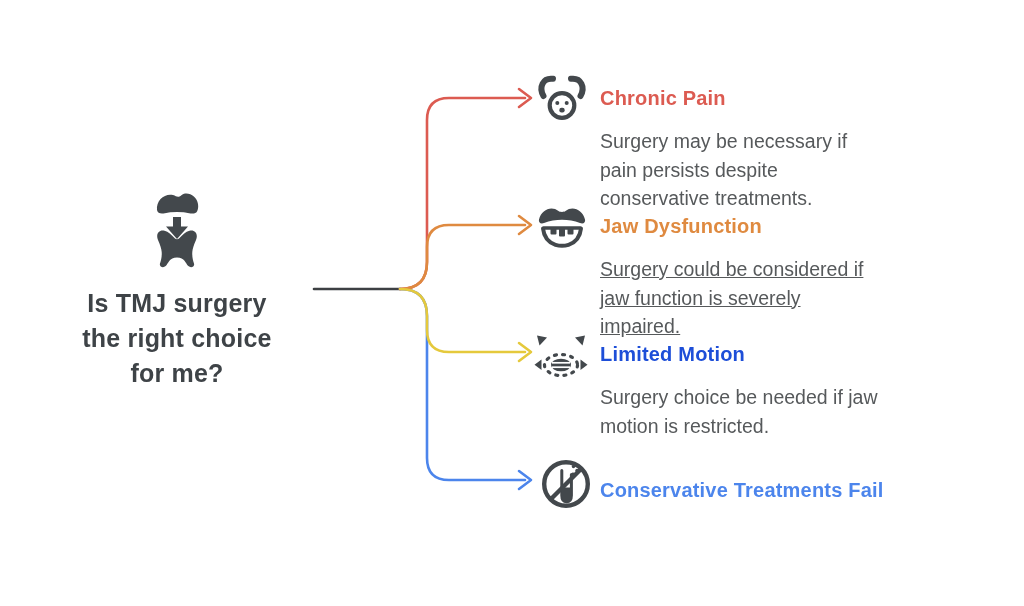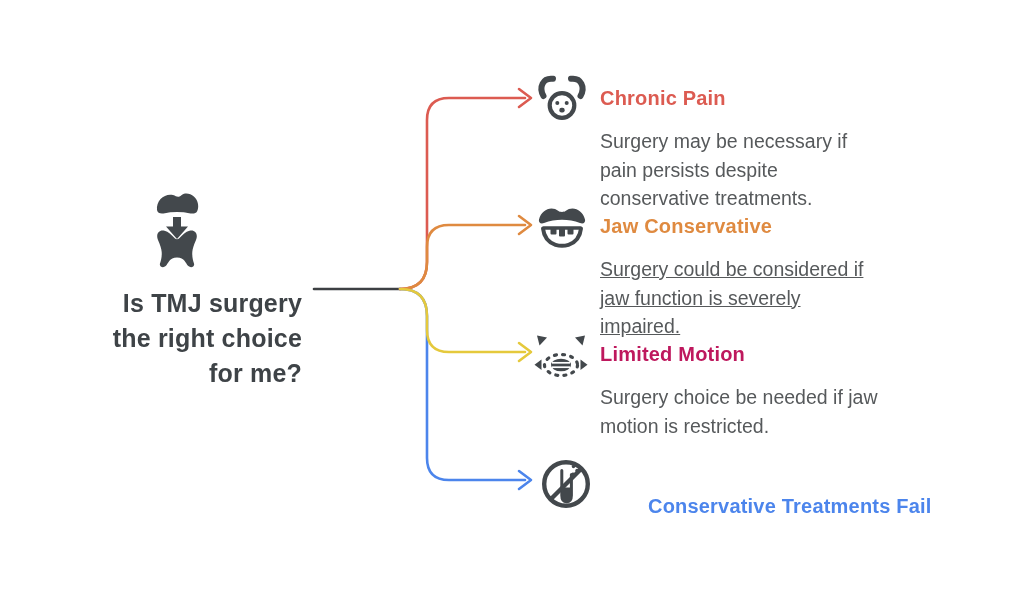--- a/index.html
+++ b/index.html
@@ -2,34 +2,34 @@
 <html><head>
 <meta charset="utf-8">
 <style>
   html,body{margin:0;padding:0;background:#fff;}
   .canvas{
     position:relative;width:1024px;height:606px;background:#ffffff;
     font-family:"Liberation Sans",sans-serif;overflow:hidden;
   }
   .abs{position:absolute;}
   .center-title{
-    left:52px;top:286px;width:250px;text-align:right;
+    left:52px;top:286px;width:250px;text-align:center;
     font-size:25px;line-height:35px;font-weight:700;color:#3E4347;
     white-space:pre-line;letter-spacing:.2px;
   }
   .connector-svg{left:0;top:0;width:1024px;height:606px;pointer-events:none;}
   .b-label{
     left:600px;font-size:20px;font-weight:700;line-height:24px;letter-spacing:.2px;
     white-space:nowrap;
   }
   .b-desc{
     left:600px;font-size:19.5px;line-height:28.5px;color:#56595B;
     white-space:pre-line;
   }
-  .hd0{color:#DC5B51;} .hd1{color:#DF8A40;} .hd2{color:#be185d;} .hd3{color:#4C85EC;}
+  .hd0{color:#DC5B51;} .hd1{color:#DF8A40;} .hd2{color:#1d4ed8;} .hd3{color:#4C85EC;}
 </style>
 </head>
 <body>
 
 <div class="canvas">
 
   <svg class="abs" style="left:146px;top:190px;" width="62" height="78" viewBox="0 0 62 78">
     <path fill="#43484C" d="M11,20 C10,10 19,3 27,5 C30,5.8 31,7.5 33.5,6.5 C35,5.9 35.5,4.5 38,3.8 C44,2.2 51,7 52,14 C52.5,17 52,19.5 51,21.5 C50,23.3 47.5,24 44.5,23.4 C35.5,21.6 26.5,21.6 17.5,23.4 C14.5,24 11.3,22.8 11,20 Z"></path>
     <polygon fill="#43484C" points="27,27 35,27 35,36.5 42,36.5 31,49 20,36.5 27,36.5"></polygon>
     <path fill="#43484C" d="M12,50 C9.5,44 13,39.5 18.5,40.8 C22.5,41.8 25,44.5 29,48.5 C30,49.5 32,49.5 33,48.5 C37,44.5 39.5,41.8 43.5,40.8 C49,39.5 52.5,44 50,50 C47.8,55.2 46.5,58.5 46.3,62 C46,67 47,70.5 48,73.5 C49,76.5 45,78.5 42.3,76 C39.5,73.5 38.8,67.5 31,67.5 C23.2,67.5 22.5,73.5 19.7,76 C17,78.5 13,76.5 14,73.5 C15,70.5 16,67 15.7,62 C15.5,58.5 14.2,55.2 12,50 Z"></path>
@@ -65,21 +65,21 @@
 conservative treatments.</div>
 
   <svg class="abs" style="left:535px;top:204px;" width="54" height="46" viewBox="0 0 54 46" fill="none">
     <path fill="#43484C" d="M4,15.5 C6.5,5.5 16.5,1.5 23.5,7 C25,8.2 29,8.2 30.5,7 C37.5,1.5 47.5,5.5 50,15.5 C50.8,18.6 48.2,20.2 45,19 C33.5,14.8 20.5,14.8 9,19 C5.8,20.2 3.2,18.6 4,15.5 Z"></path>
     <path d="M8,24.5 C9,33.5 13.5,38.5 20.5,40.8 C24,41.9 30,41.9 33.5,40.8 C40.5,38.5 45,33.5 46,24.5" stroke="#43484C" stroke-width="4" stroke-linecap="round"></path>
     <path d="M9,24 L45,24" stroke="#43484C" stroke-width="3.4" stroke-linecap="round"></path>
     <rect x="15.5" y="24" width="6" height="6.5" rx="1" fill="#43484C"></rect>
     <rect x="24" y="24" width="6" height="8.5" rx="1" fill="#43484C"></rect>
     <rect x="32.5" y="24" width="6" height="6.5" rx="1" fill="#43484C"></rect>
   </svg>
-  <div class="abs b-label hd1" style="top:214px;">Jaw Conservative</div>
+  <div class="abs b-label hd1" style="top:214px;">Jaw Dysfunction</div>
   <div class="abs b-desc" style="top:255px;text-decoration:underline;">Surgery could be considered if
 jaw function is severely
 impaired.</div>
 
   <svg class="abs" style="left:532px;top:332px;" width="58" height="52" viewBox="0 0 58 52" fill="none">
     <polygon points="5,3.5 15,5.5 7.5,13.5" fill="#43484C"></polygon>
     <polygon points="53,3.5 43,5.5 50.5,13.5" fill="#43484C"></polygon>
     <polygon points="9.5,27.5 9.5,38 2.5,32.8" fill="#43484C"></polygon>
     <polygon points="48.5,27.5 48.5,38 55.5,32.8" fill="#43484C"></polygon>
     <ellipse cx="29" cy="33" rx="16.5" ry="10.5" stroke="#43484C" stroke-width="3.2" stroke-dasharray="2 6.2" stroke-linecap="round"></ellipse>
@@ -93,15 +93,15 @@
 
   <svg class="abs" style="left:540px;top:458px;" width="52" height="52" viewBox="0 0 52 52" fill="none">
     <circle cx="26" cy="26" r="21.8" stroke="#43484C" stroke-width="4.4"></circle>
     <path d="M21.8,12.5 L21.8,37.5 C21.8,41.8 24,43.8 26.6,43.8 C29.2,43.8 31.4,41.8 31.4,37.5 L31.4,16.5" stroke="#43484C" stroke-width="3" stroke-linecap="round"></path>
     <path fill="#43484C" d="M21.8,29.5 L31.4,29.5 L31.4,37.5 C31.4,41.8 29.2,43.8 26.6,43.8 C24,43.8 21.8,41.8 21.8,37.5 Z"></path>
     <circle cx="33.5" cy="8.5" r="1.7" fill="#43484C"></circle>
     <circle cx="37" cy="12.5" r="1.7" fill="#43484C"></circle>
     <circle cx="33" cy="15.8" r="1.4" fill="#43484C"></circle>
     <line x1="11.5" y1="40.5" x2="40.5" y2="11.5" stroke="#43484C" stroke-width="4.4" stroke-linecap="round"></line>
   </svg>
-  <div class="abs b-label hd3" style="top:494px;margin-left:48px;">Conservative Treatments Fail</div>
+  <div class="abs b-label hd3" style="top:478px;">Conservative Treatments Fail</div>
 
 </div>
 
 </body></html>

